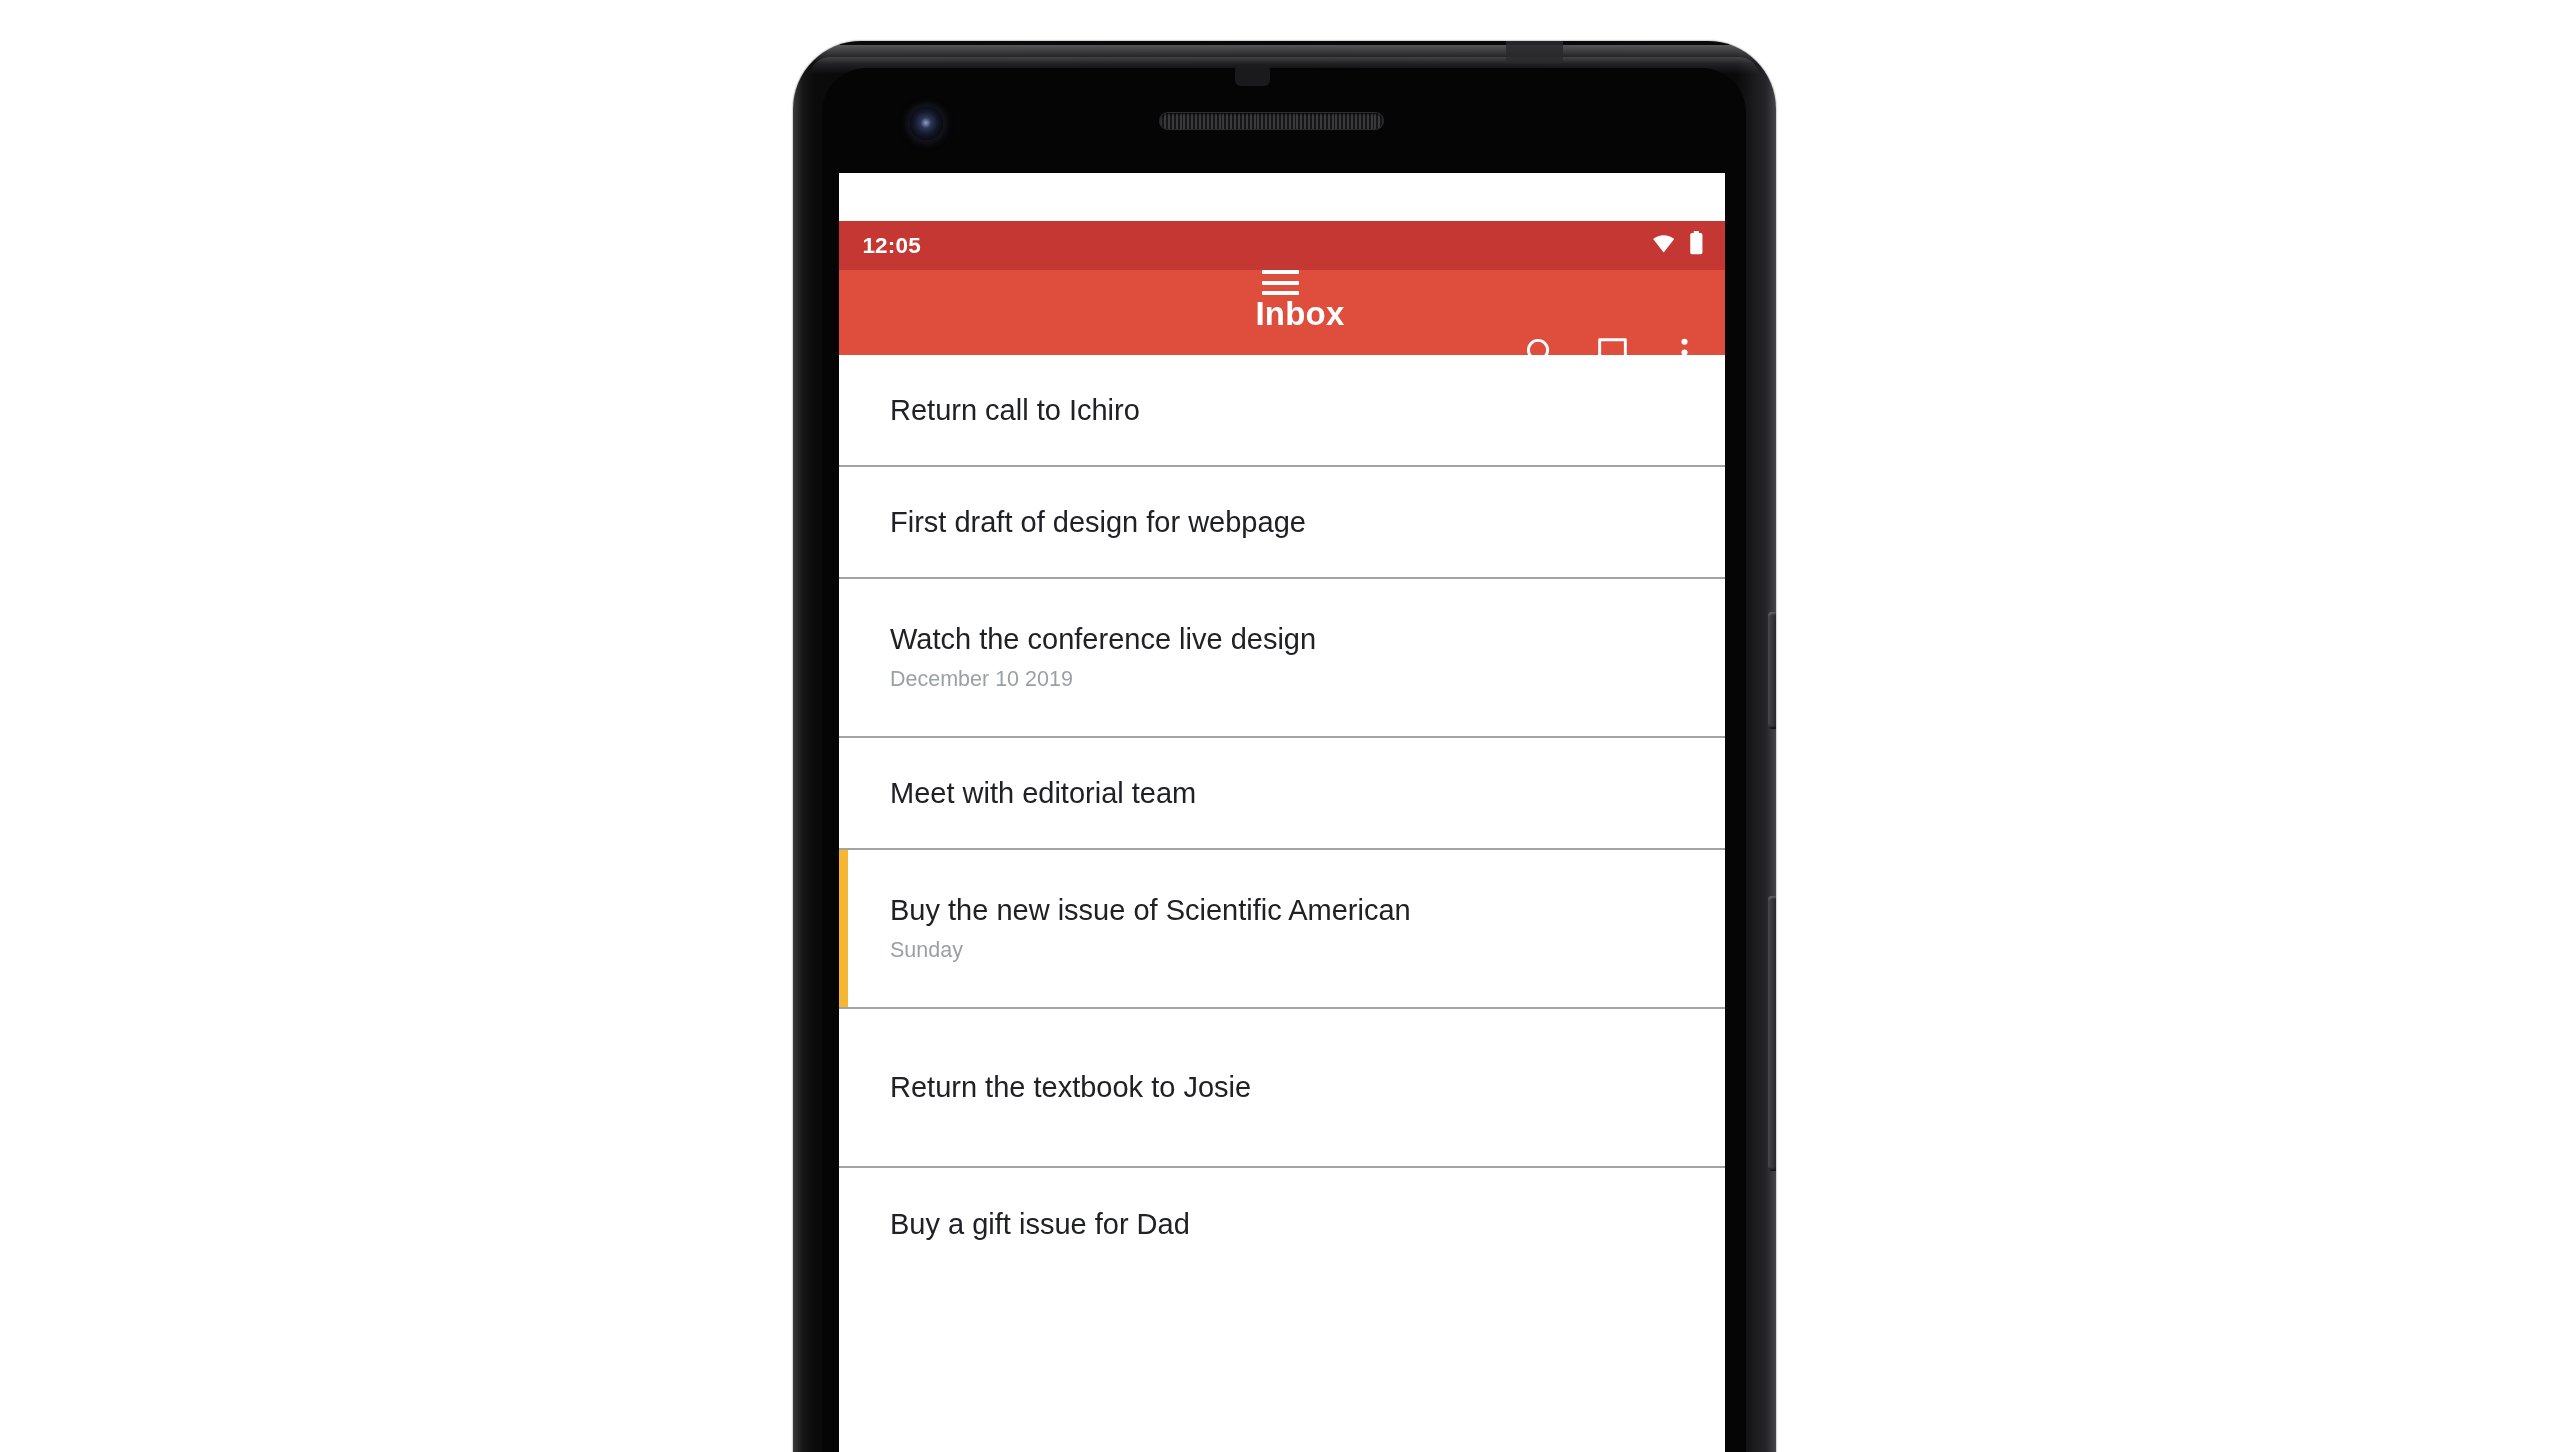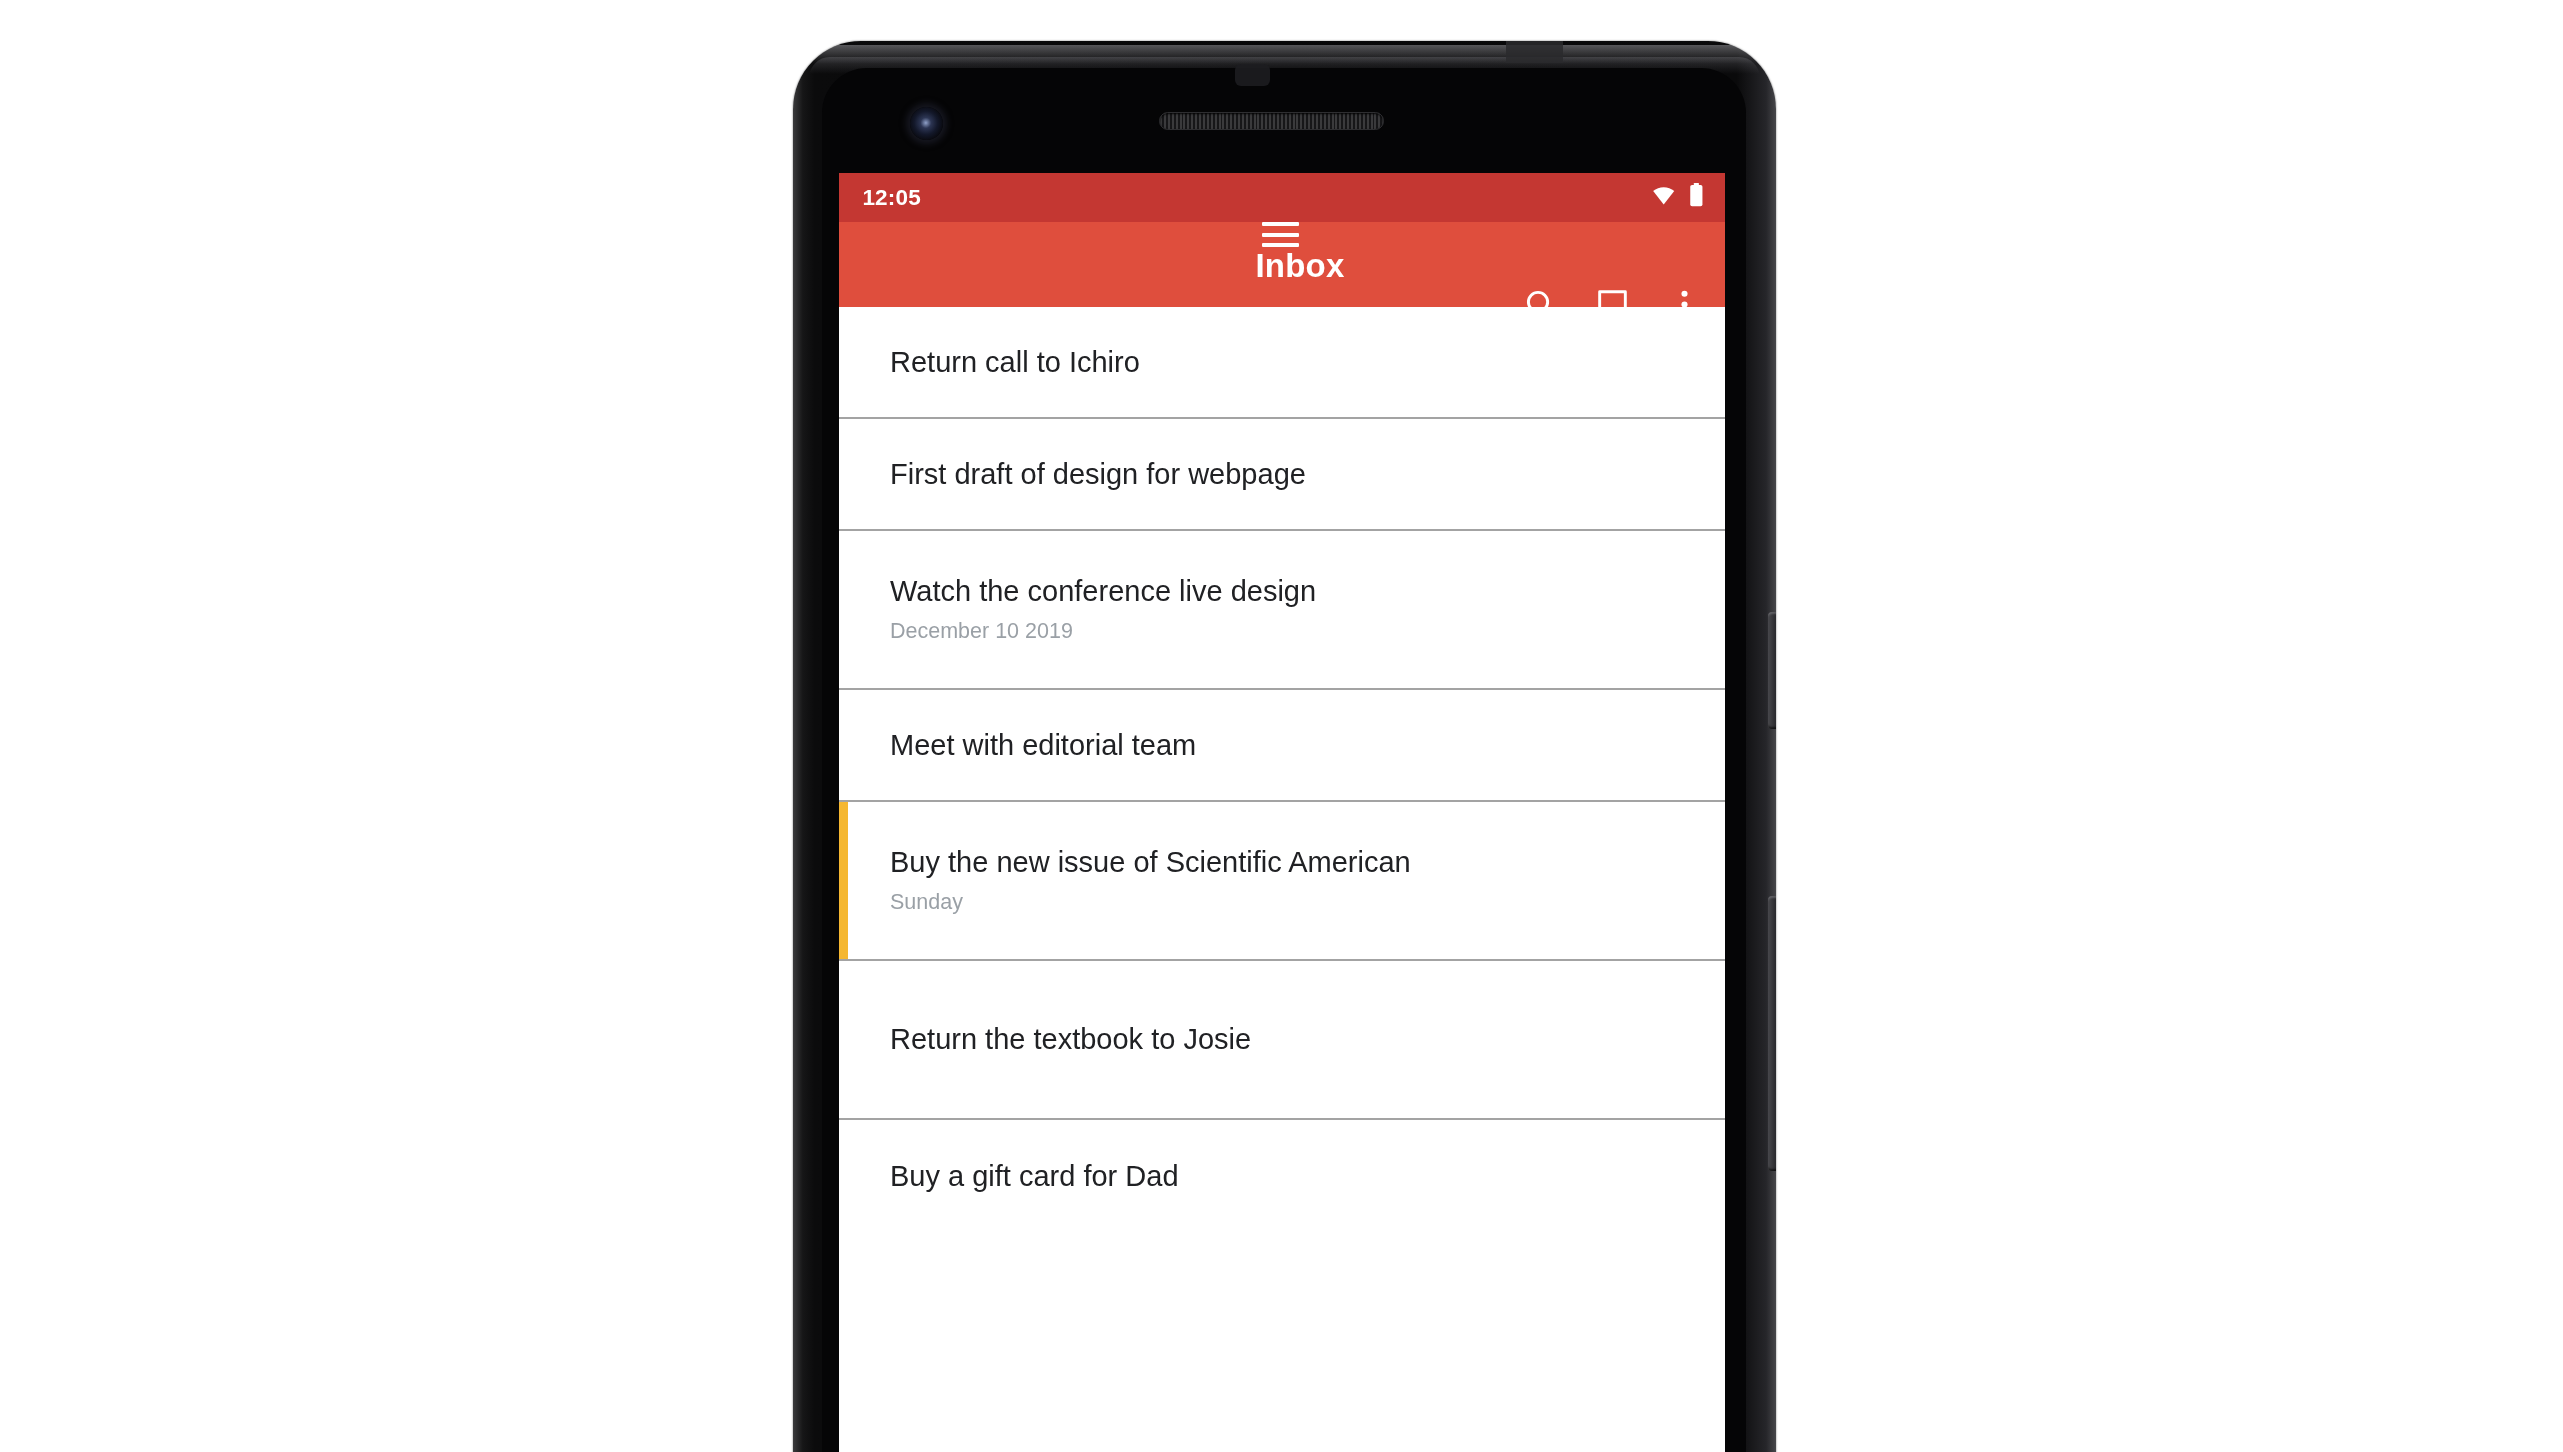--- a/index.html
+++ b/index.html
@@ -83,20 +83,21 @@
   }
 
   
   #status-bar{
     height:49px;width:100%;
     background:#c43732;
     display:flex;align-items:center;
     padding:0 21.5px 0 23.4px;
     box-sizing:border-box;
     color:#fff;
+    margin-top:48px;
   }
   #status-time{
     font-size:22.5px;font-weight:bold;letter-spacing:0.2px;
   }
   #status-icons{margin-left:auto;display:flex;align-items:center;gap:12.7px;}
 
   
   #app-bar{
     height:85px;width:100%;
     background:#df4e3d;
@@ -230,19 +231,19 @@
         </div>
         <div class="task-row two-line">
           <div class="accent-bar" style="background: rgb(245, 183, 49);"></div>
           <div class="task-title">Buy the new issue of Scientific American</div>
           <div class="task-subtitle">Sunday</div>
         </div>
         <div class="task-row two-line">
           <div class="task-title">Return the textbook to Josie</div>
         </div>
         <div class="task-row one-line last-row">
-          <div class="task-title">Buy a gift card for Dad</div>
+          <div class="task-title">Buy a gift issue for Dad</div>
         </div>
       </div>
 
   </div>
 </div>
 
 
 </body></html>

